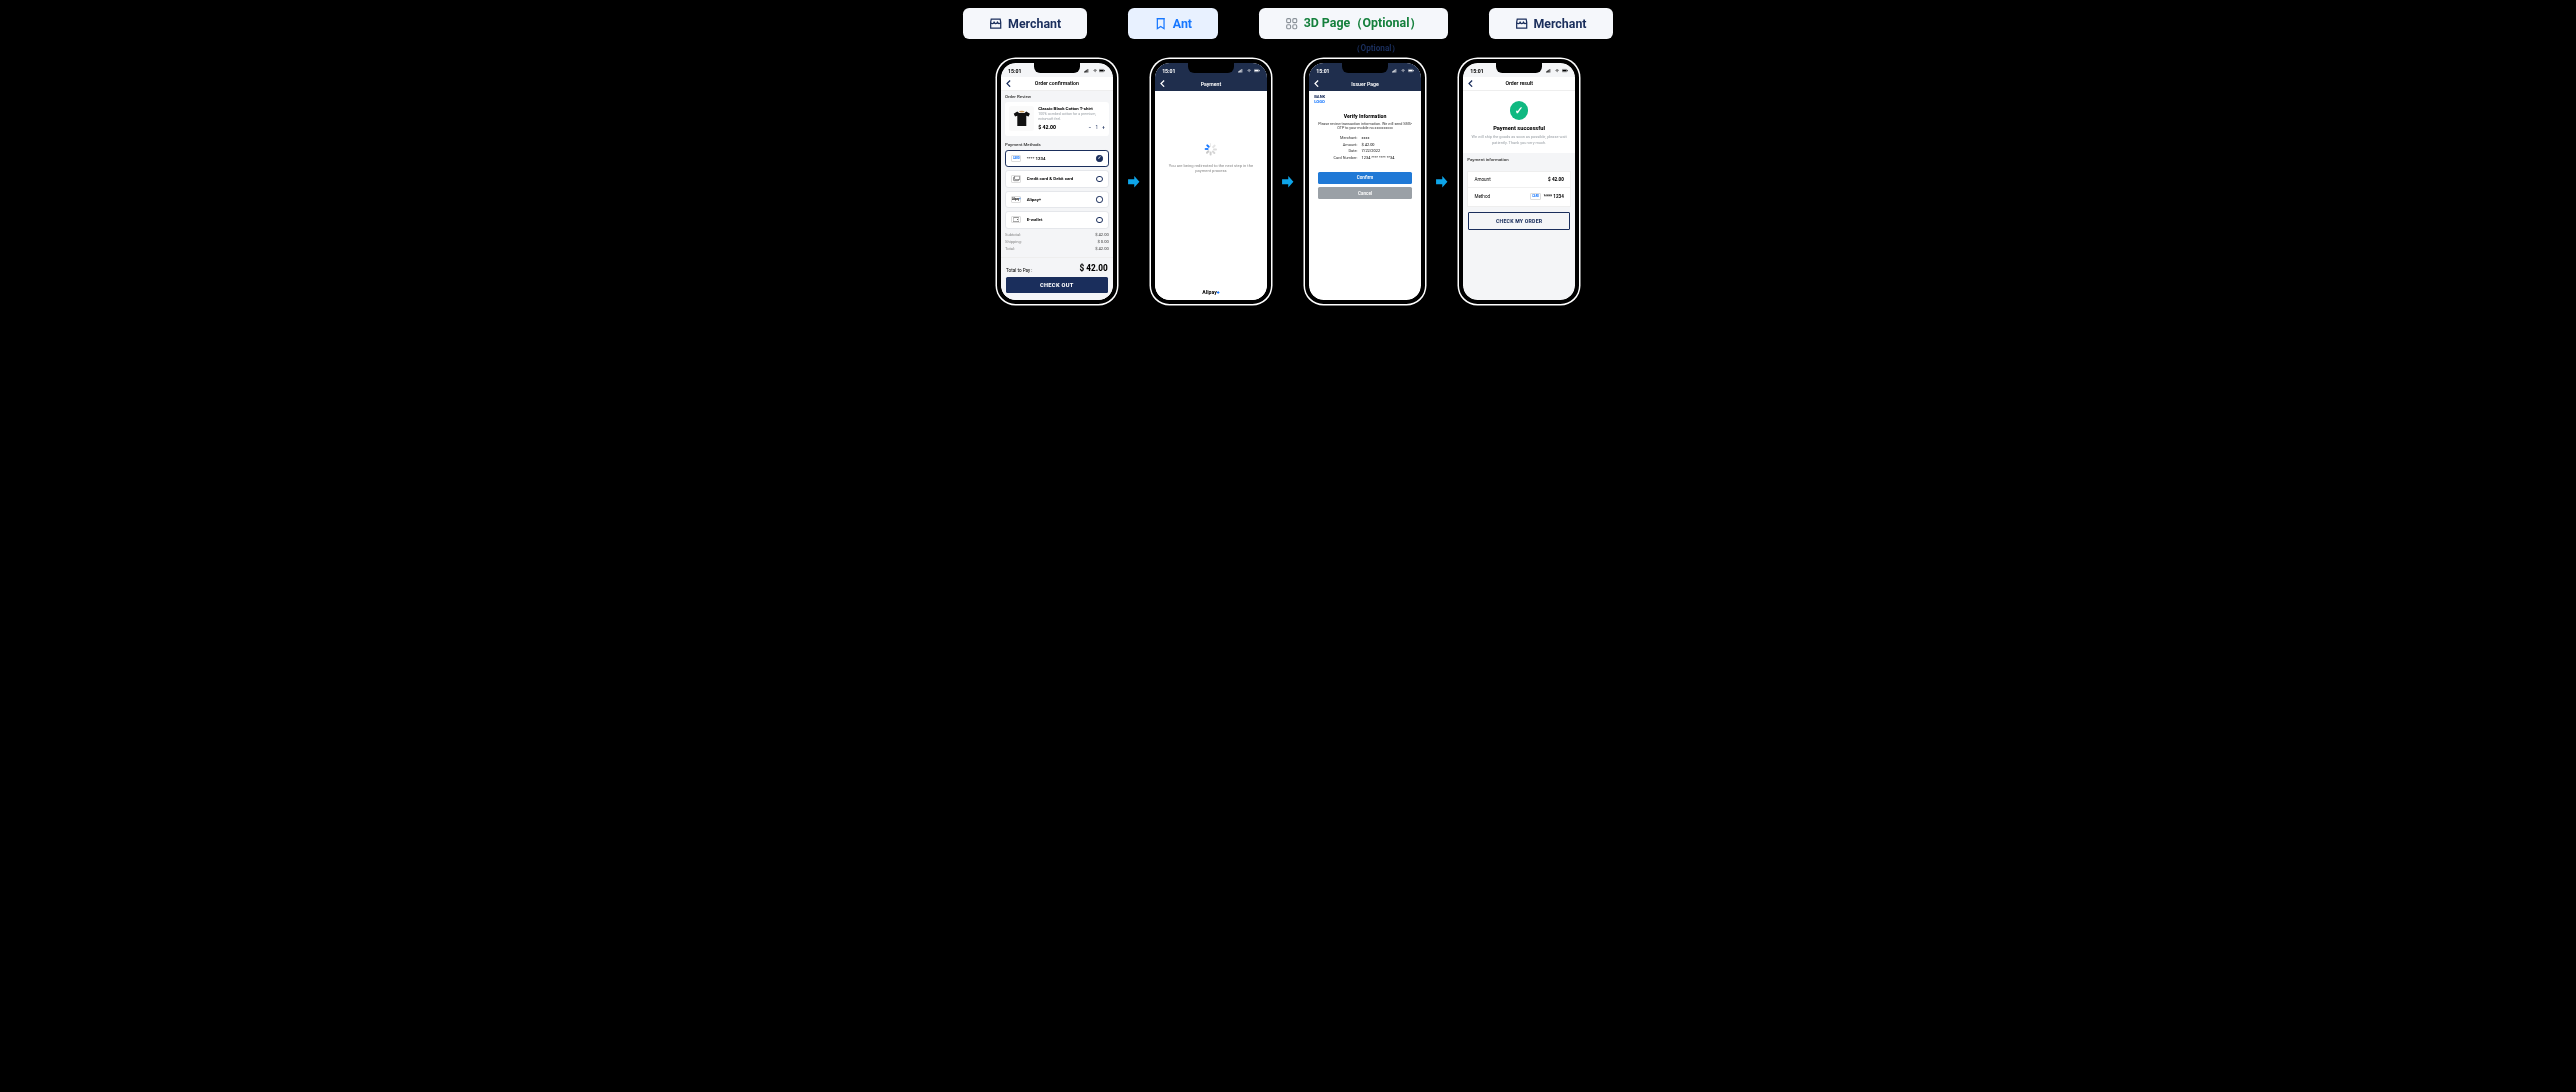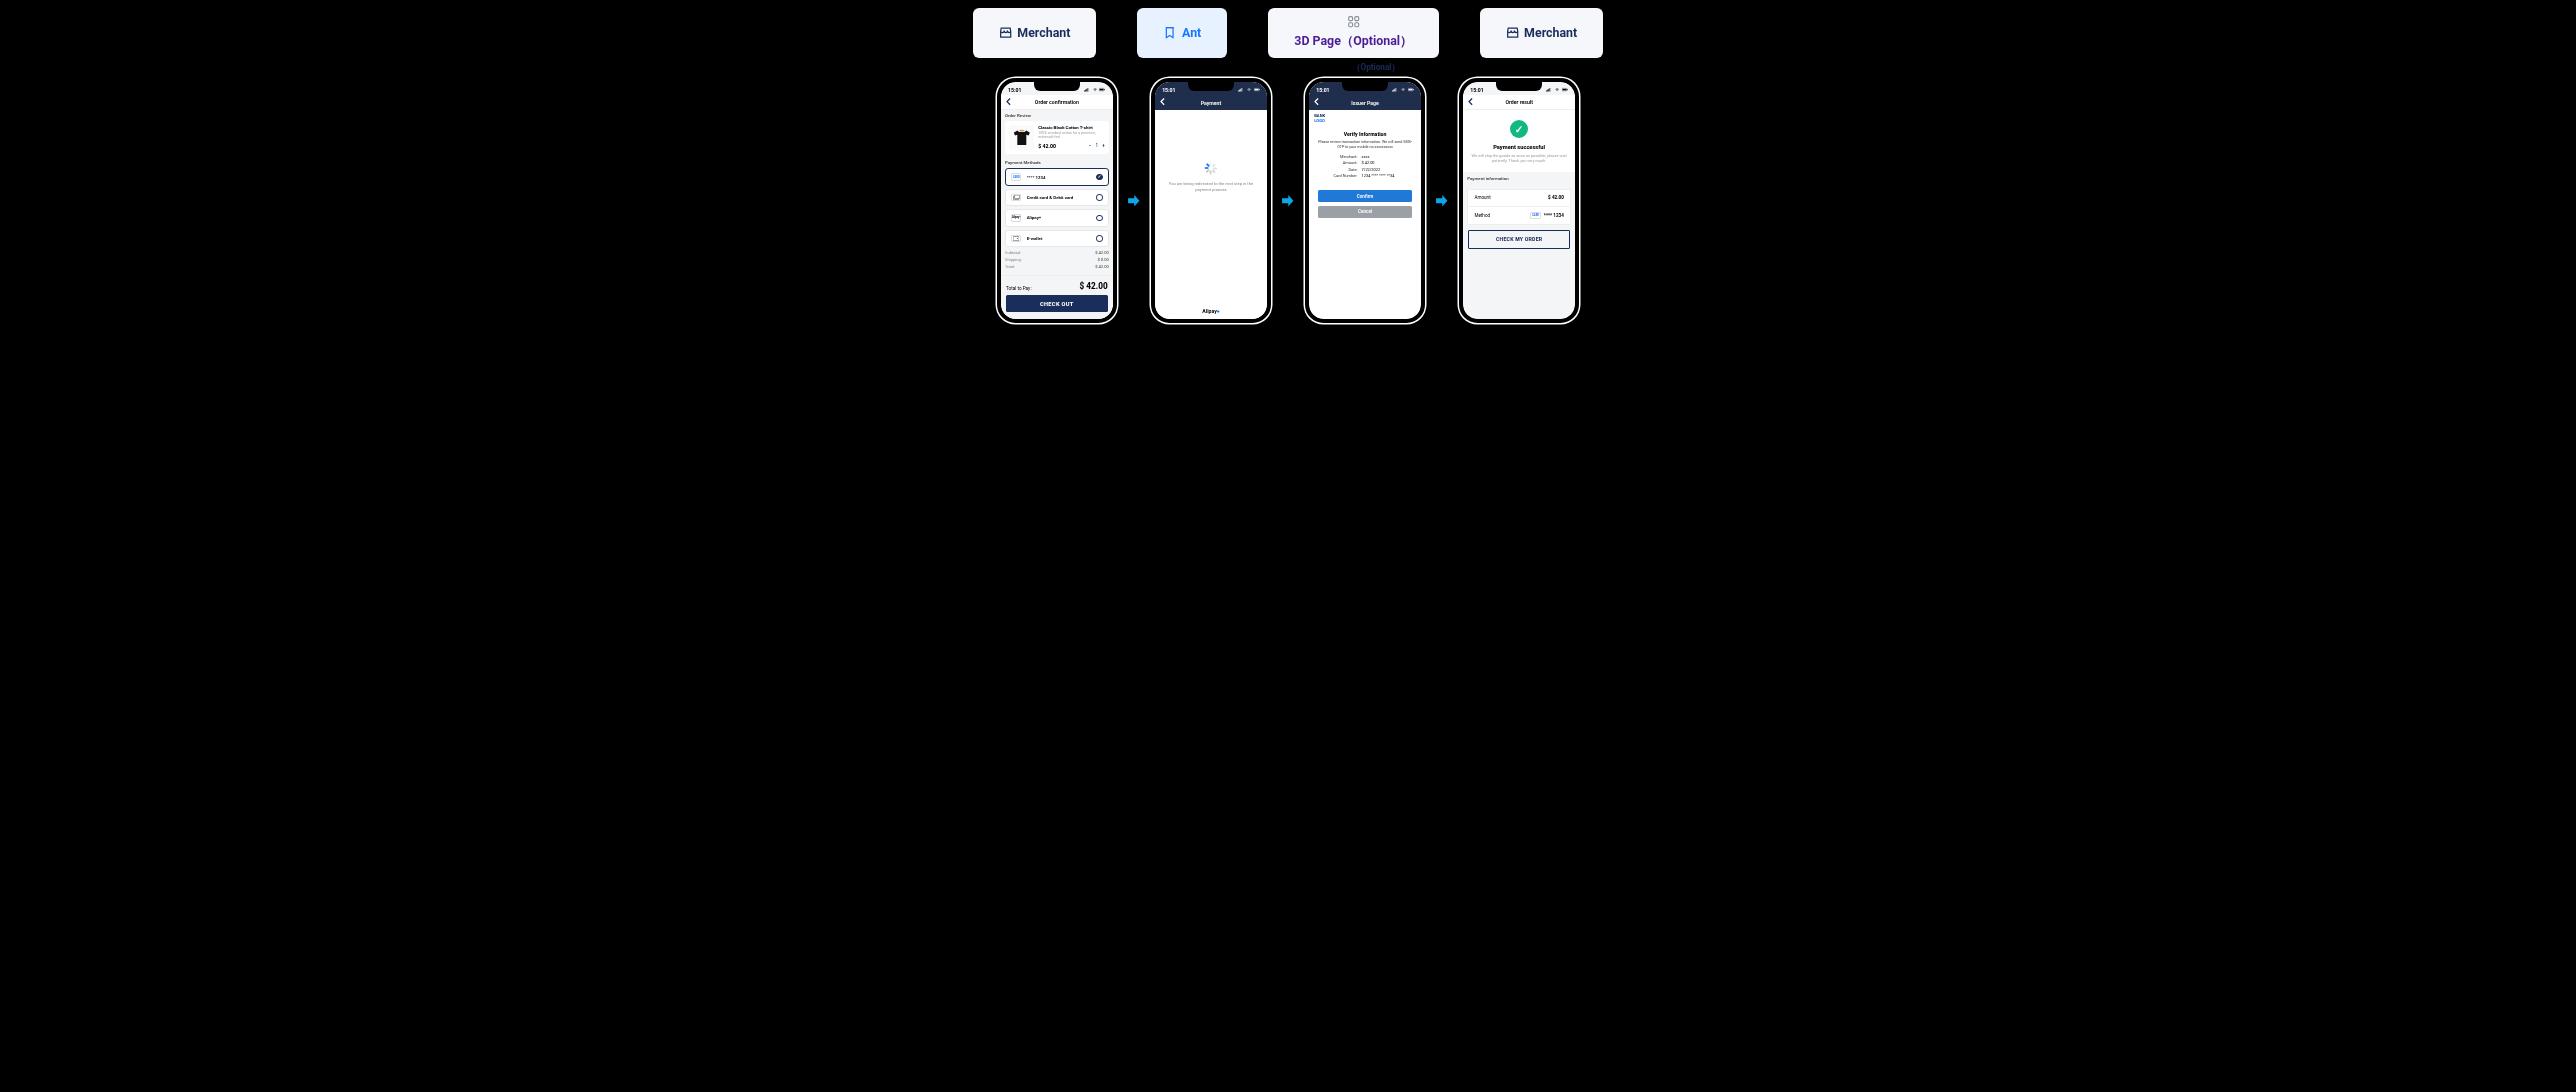--- a/index.html
+++ b/index.html
@@ -23,21 +23,21 @@
     border-radius: 6.2px;
     padding: 7.2px 26px;
     display: flex;
     align-items: center;
     gap: 5.2px;
     font-size: 12.4px;
     font-weight: 700;
     color: #1a2e5c;
   }
   .tab.active { background: #e8f1ff; color: #1677ff; }
-  .tab.grey { color: #4c1d95; flex-direction: column; }
+  .tab.grey { color: #15803d; }
   .tab svg { width: 13.4px; height: 13.4px; flex: none; }
   .optional-row { color:#1a2e5c; font-weight:700; font-size:8.2px; width:100%; text-align:center; transform:translateX(88px); margin-bottom:5.2px;}
   .phones-row {
     display: flex;
     align-items: center;
     justify-content: center;
     gap: 9.3px;
   }
   .phone {
     width: 120px;

